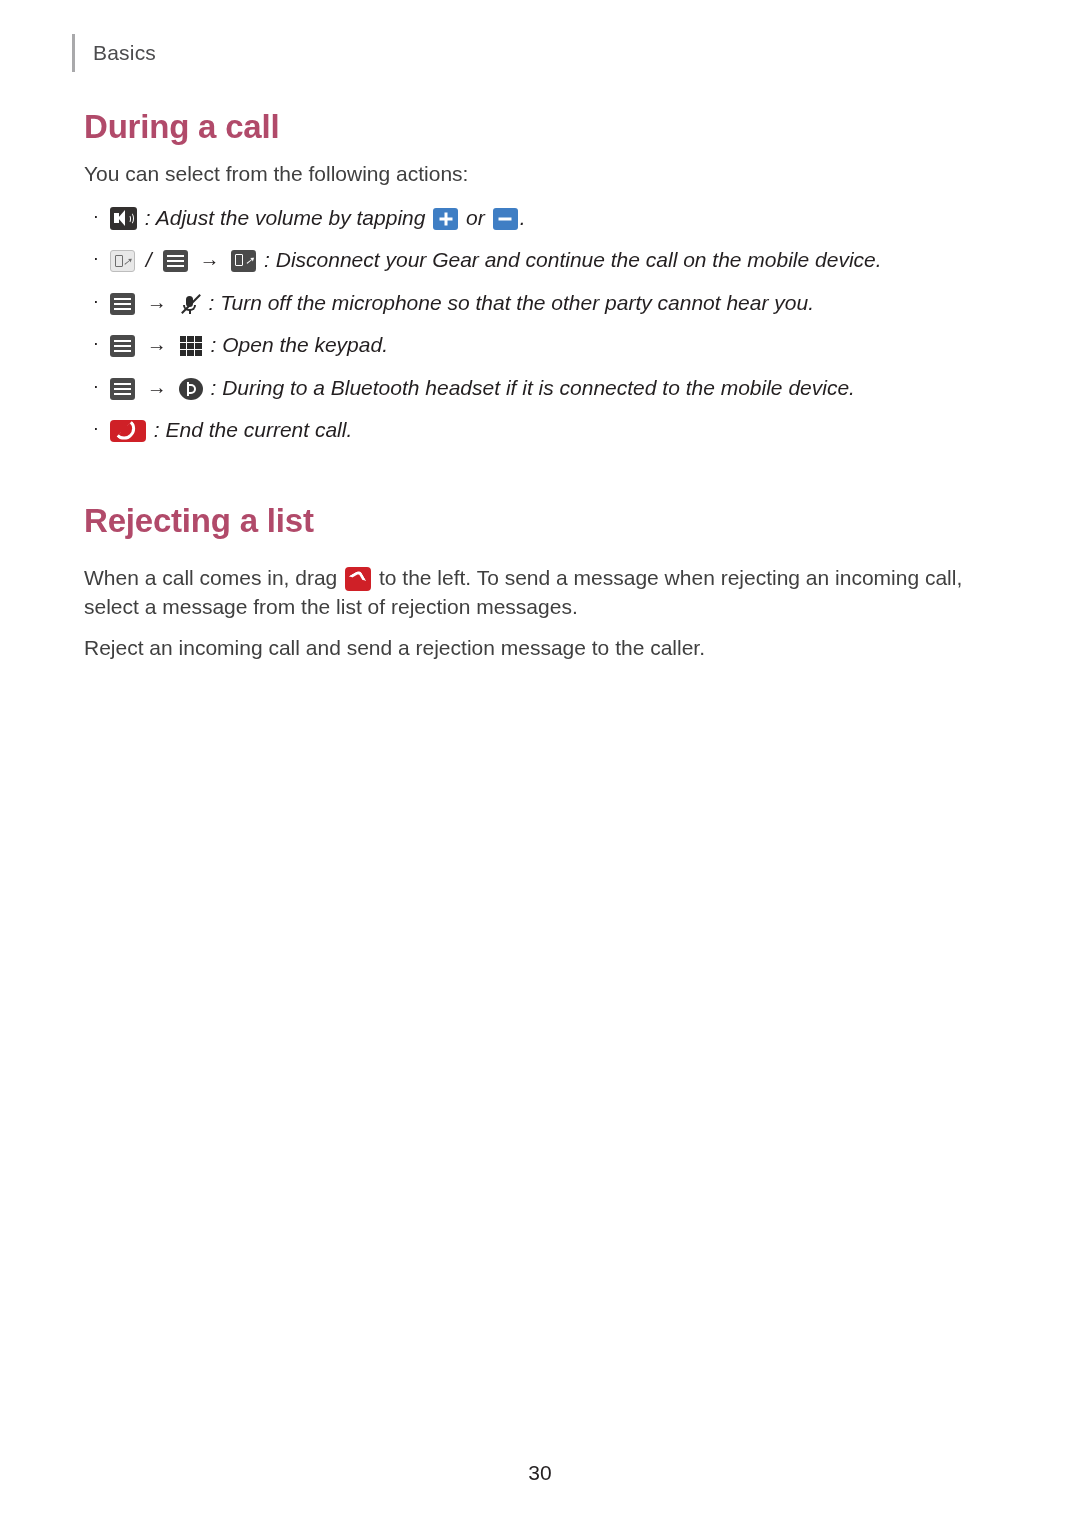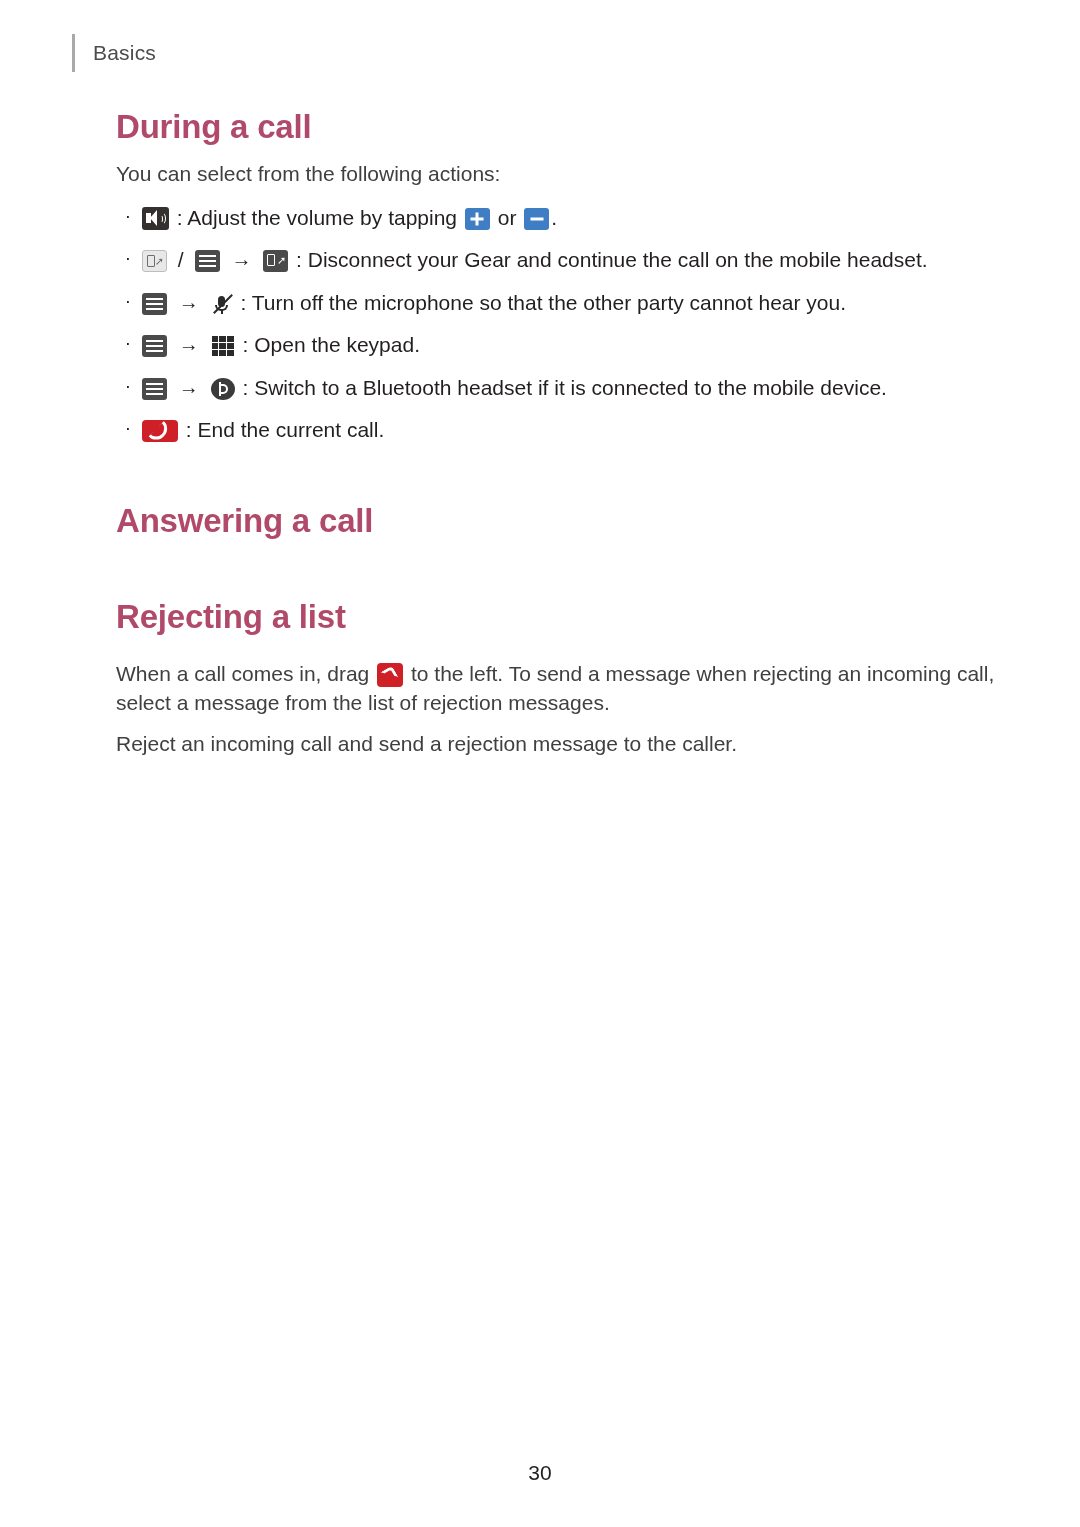--- a/index.html
+++ b/index.html
@@ -43,21 +43,20 @@
     font-size: 21px;
     color: #4c4c4e;
     letter-spacing: 0.2px;
   }
 
   .content {
     position: absolute;
     left: 84px;
     top: 108px;
     width: 920px;
-    margin-left: 32px;
   }
 
   h1.section-title {
     color: #b14a6a;
     font-size: 33px;
     font-weight: bold;
     margin: 0 0 14px 0;
     letter-spacing: -0.2px;
   }
   h1.section-title.spaced {
@@ -88,20 +87,21 @@
     width: 24px;
     flex: 0 0 24px;
     text-align: center;
     font-size: 19px;
     line-height: 30px;
     color: #231f20;
   }
   .bullet-body {
     flex: 1 1 auto;
     padding-top: 2px;
+    font-style: italic;
   }
 
   
   .ico {
     display: inline-block;
     vertical-align: -5px;
     position: relative;
     margin: 0 2px;
   }
 
@@ -466,21 +466,21 @@
         <span class="bullet-body">
           <span class="ico ico-transfer-light"></span>
           <span class="slash-sep">/</span>
           <span class="ico ico-menu"><span class="menu-lines">
                 <i></i>
                 <i></i>
                 <i></i>
               </span></span>
           <span class="arrow">→</span>
           <span class="ico ico-transfer-dark"></span>
-          <span>: Disconnect your Gear and continue the call on the mobile headset.</span>
+          <span>: Disconnect your Gear and continue the call on the mobile device.</span>
         </span>
       </li>
 
       <li>
         <span class="bullet-dot">·</span>
         <span class="bullet-body">
           <span class="ico ico-menu"><span class="menu-lines">
                 <i></i>
                 <i></i>
                 <i></i>
@@ -518,35 +518,34 @@
       <li>
         <span class="bullet-dot">·</span>
         <span class="bullet-body">
           <span class="ico ico-menu"><span class="menu-lines">
                 <i></i>
                 <i></i>
                 <i></i>
               </span></span>
           <span class="arrow">→</span>
           <span class="ico ico-bt"></span>
-          <span>: Switch to a Bluetooth headset if it is connected to the mobile device.</span>
+          <span>: During to a Bluetooth headset if it is connected to the mobile device.</span>
         </span>
       </li>
 
       <li>
         <span class="bullet-dot">·</span>
         <span class="bullet-body">
           <span class="ico ico-endcall"></span>
           <span>: End the current call.</span>
         </span>
       </li>
 
     </ul>
 
-    <h1 class="section-title spaced">Answering a call</h1>
 
     <h1 class="section-title spaced">Rejecting a list</h1>
     <p class="body-text" style="margin-top:24px;">
       <span>When a call comes in, drag</span>
       <span class="ico ico-reject"></span>
       <span>to the left. To send a message when rejecting an incoming call, select a message from the list of rejection messages.</span>
     </p>
     <p class="body-text">Reject an incoming call and send a rejection message to the caller.</p>
 
   </div>

